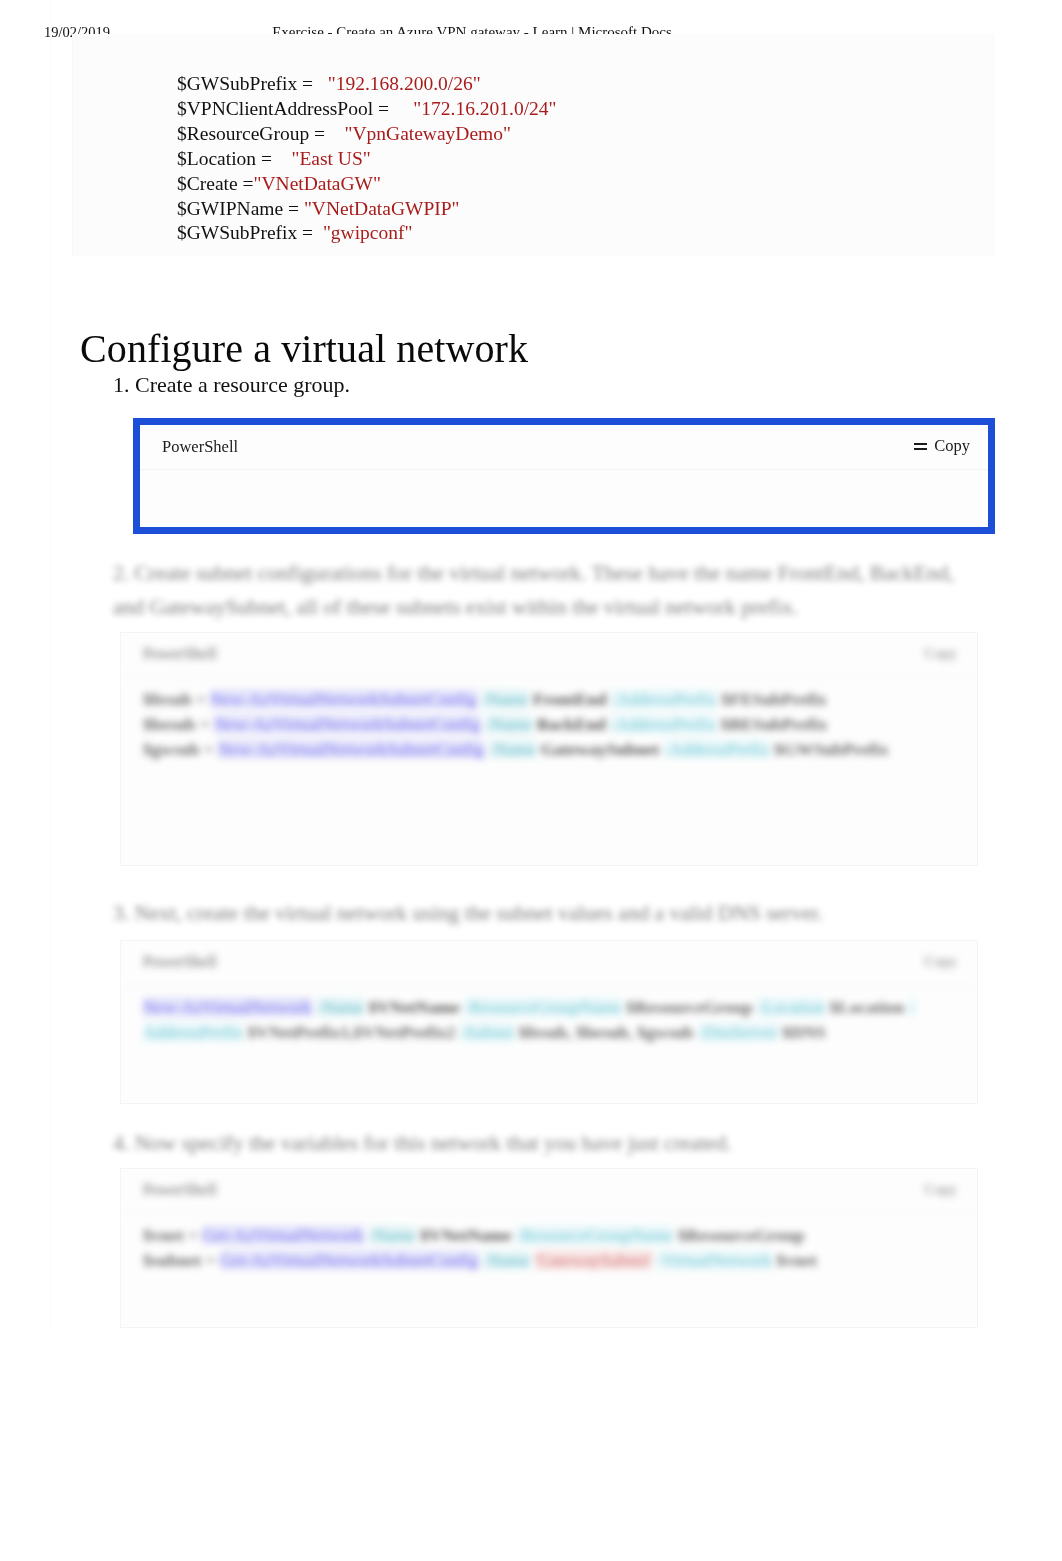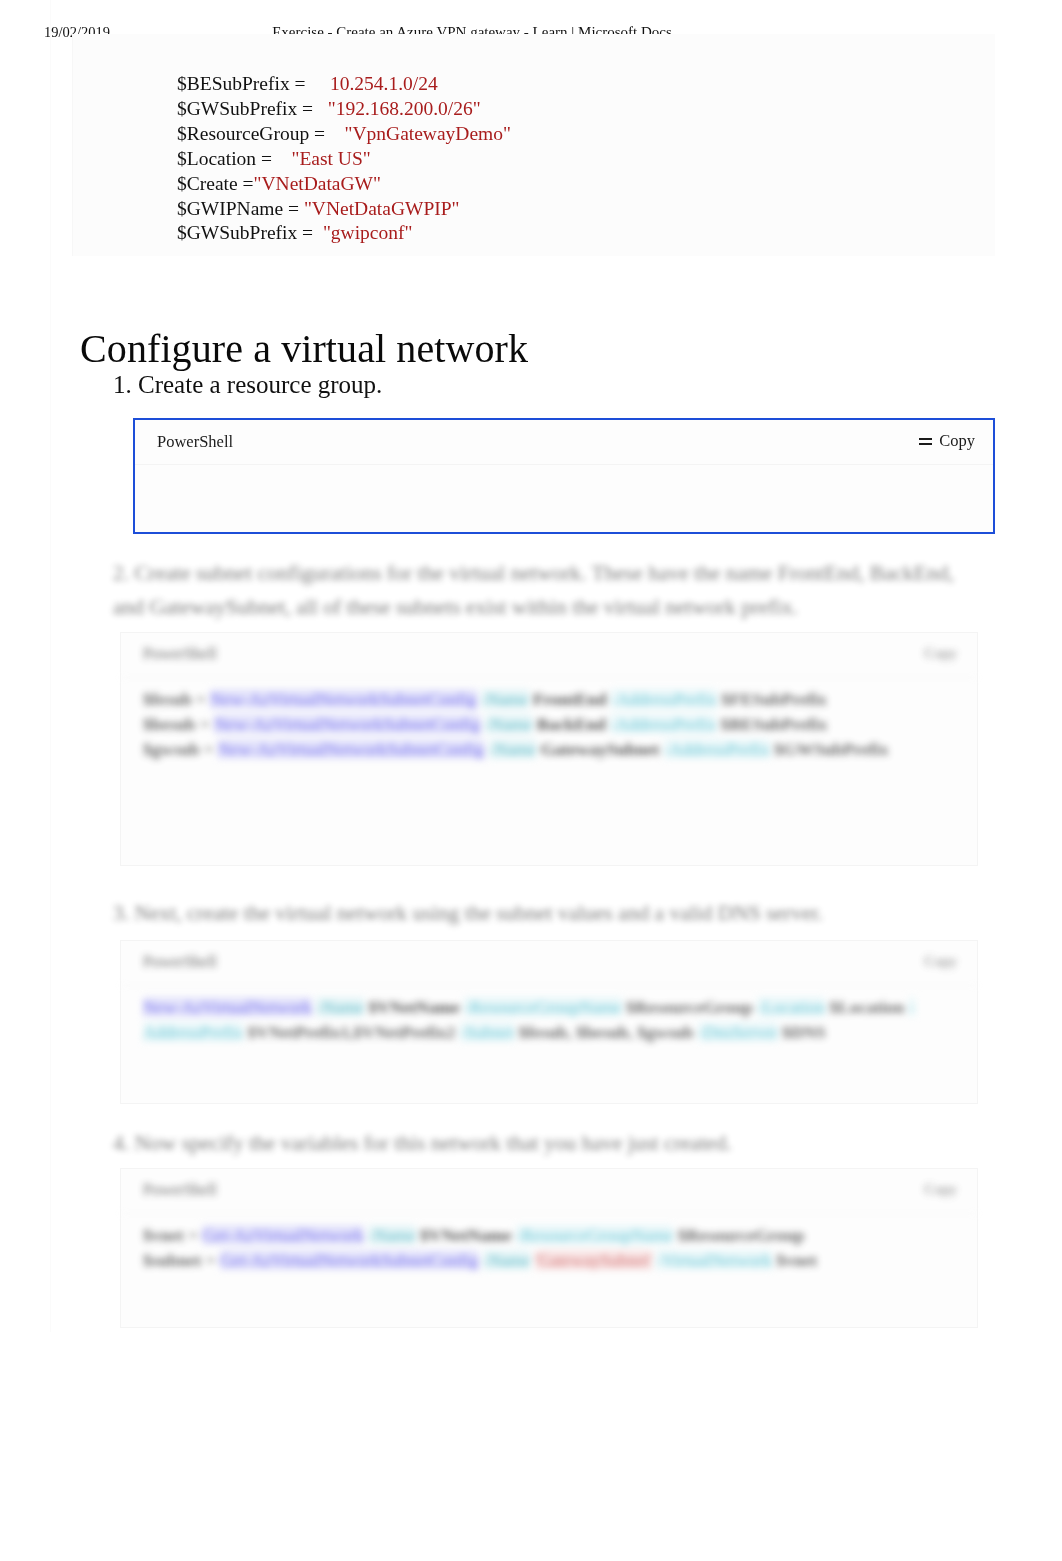--- a/index.html
+++ b/index.html
@@ -29,21 +29,21 @@
   .page-frame{
     position:absolute;left:50px;top:0px;width:1000px;height:1332px;
     border-left:1px solid #fbfbfb;
     pointer-events:none;
   }
 
   
   .code-card{
     position:absolute;
     background:#fdfdfd;
-    border:2px solid #1d4ed8;
+    border:7px solid #1d4ed8;
     box-sizing:border-box;
   }
   .code-card.top{
     left:72px;top:34px;width:923px;height:222px;
     background:#fcfcfc;border:none;border-left:1px solid #f7f7f7;
   }
   .code-card .card-head{
     position:absolute;left:0;top:0;right:0;height:44px;
     border-bottom:1px solid #f4f4f4;
   }
@@ -83,21 +83,21 @@
   
   .h1{
     position:absolute;left:80px;top:298px;
     font-size:40px;line-height:48px;color:#0a0a0a;font-weight:400;
     letter-spacing:.1px;
   }
 
   
   .step{
     position:absolute;
-    font-size:25px;line-height:30px;color:#111;
+    font-size:22px;line-height:30px;color:#111;
   }
   .step-1{left:113px;top:370px;}
 
   
   .step-blur{
     position:absolute;
     font-size:21.5px;line-height:34px;color:#2a2a2a;
     filter:blur(3.4px);
     opacity:.62;
   }
@@ -149,22 +149,22 @@
 
 <div class="print-header">
   <div class="print-date">19/02/2019</div>
   <div class="print-title">Exercise - Create an Azure VPN gateway - Learn | Microsoft Docs</div>
 </div>
 
 <div class="page-frame"></div>
 
 <div class="code-card top">
   <div class="var-lines">
-    <div class="ln"><span>$BESubPrefix =</span><span class="val">&nbsp;&nbsp;&nbsp;&nbsp; <span>10.254.1.0/24</span></span></div>
     <div class="ln"><span>$GWSubPrefix =</span><span class="val">&nbsp;&nbsp; <span>"192.168.200.0/26"</span></span></div>
+    <div class="ln"><span>$VPNClientAddressPool =</span><span class="val">&nbsp;&nbsp;&nbsp;&nbsp; <span>"172.16.201.0/24"</span></span></div>
     <div class="ln"><span>$ResourceGroup =</span><span class="val">&nbsp;&nbsp;&nbsp; <span>"VpnGatewayDemo"</span></span></div>
     <div class="ln"><span>$Location =</span><span class="val">&nbsp;&nbsp;&nbsp; <span>"East US"</span></span></div>
     <div class="ln"><span>$Create =</span><span class="val"><span>"VNetDataGW"</span></span></div>
     <div class="ln"><span>$GWIPName =</span><span class="val"> <span>"VNetDataGWPIP"</span></span></div>
     <div class="ln"><span>$GWSubPrefix =</span><span class="val">&nbsp; <span>"gwipconf"</span></span></div>
   </div>
 </div>
 
 <h1 class="h1">Configure a virtual network</h1>
 

